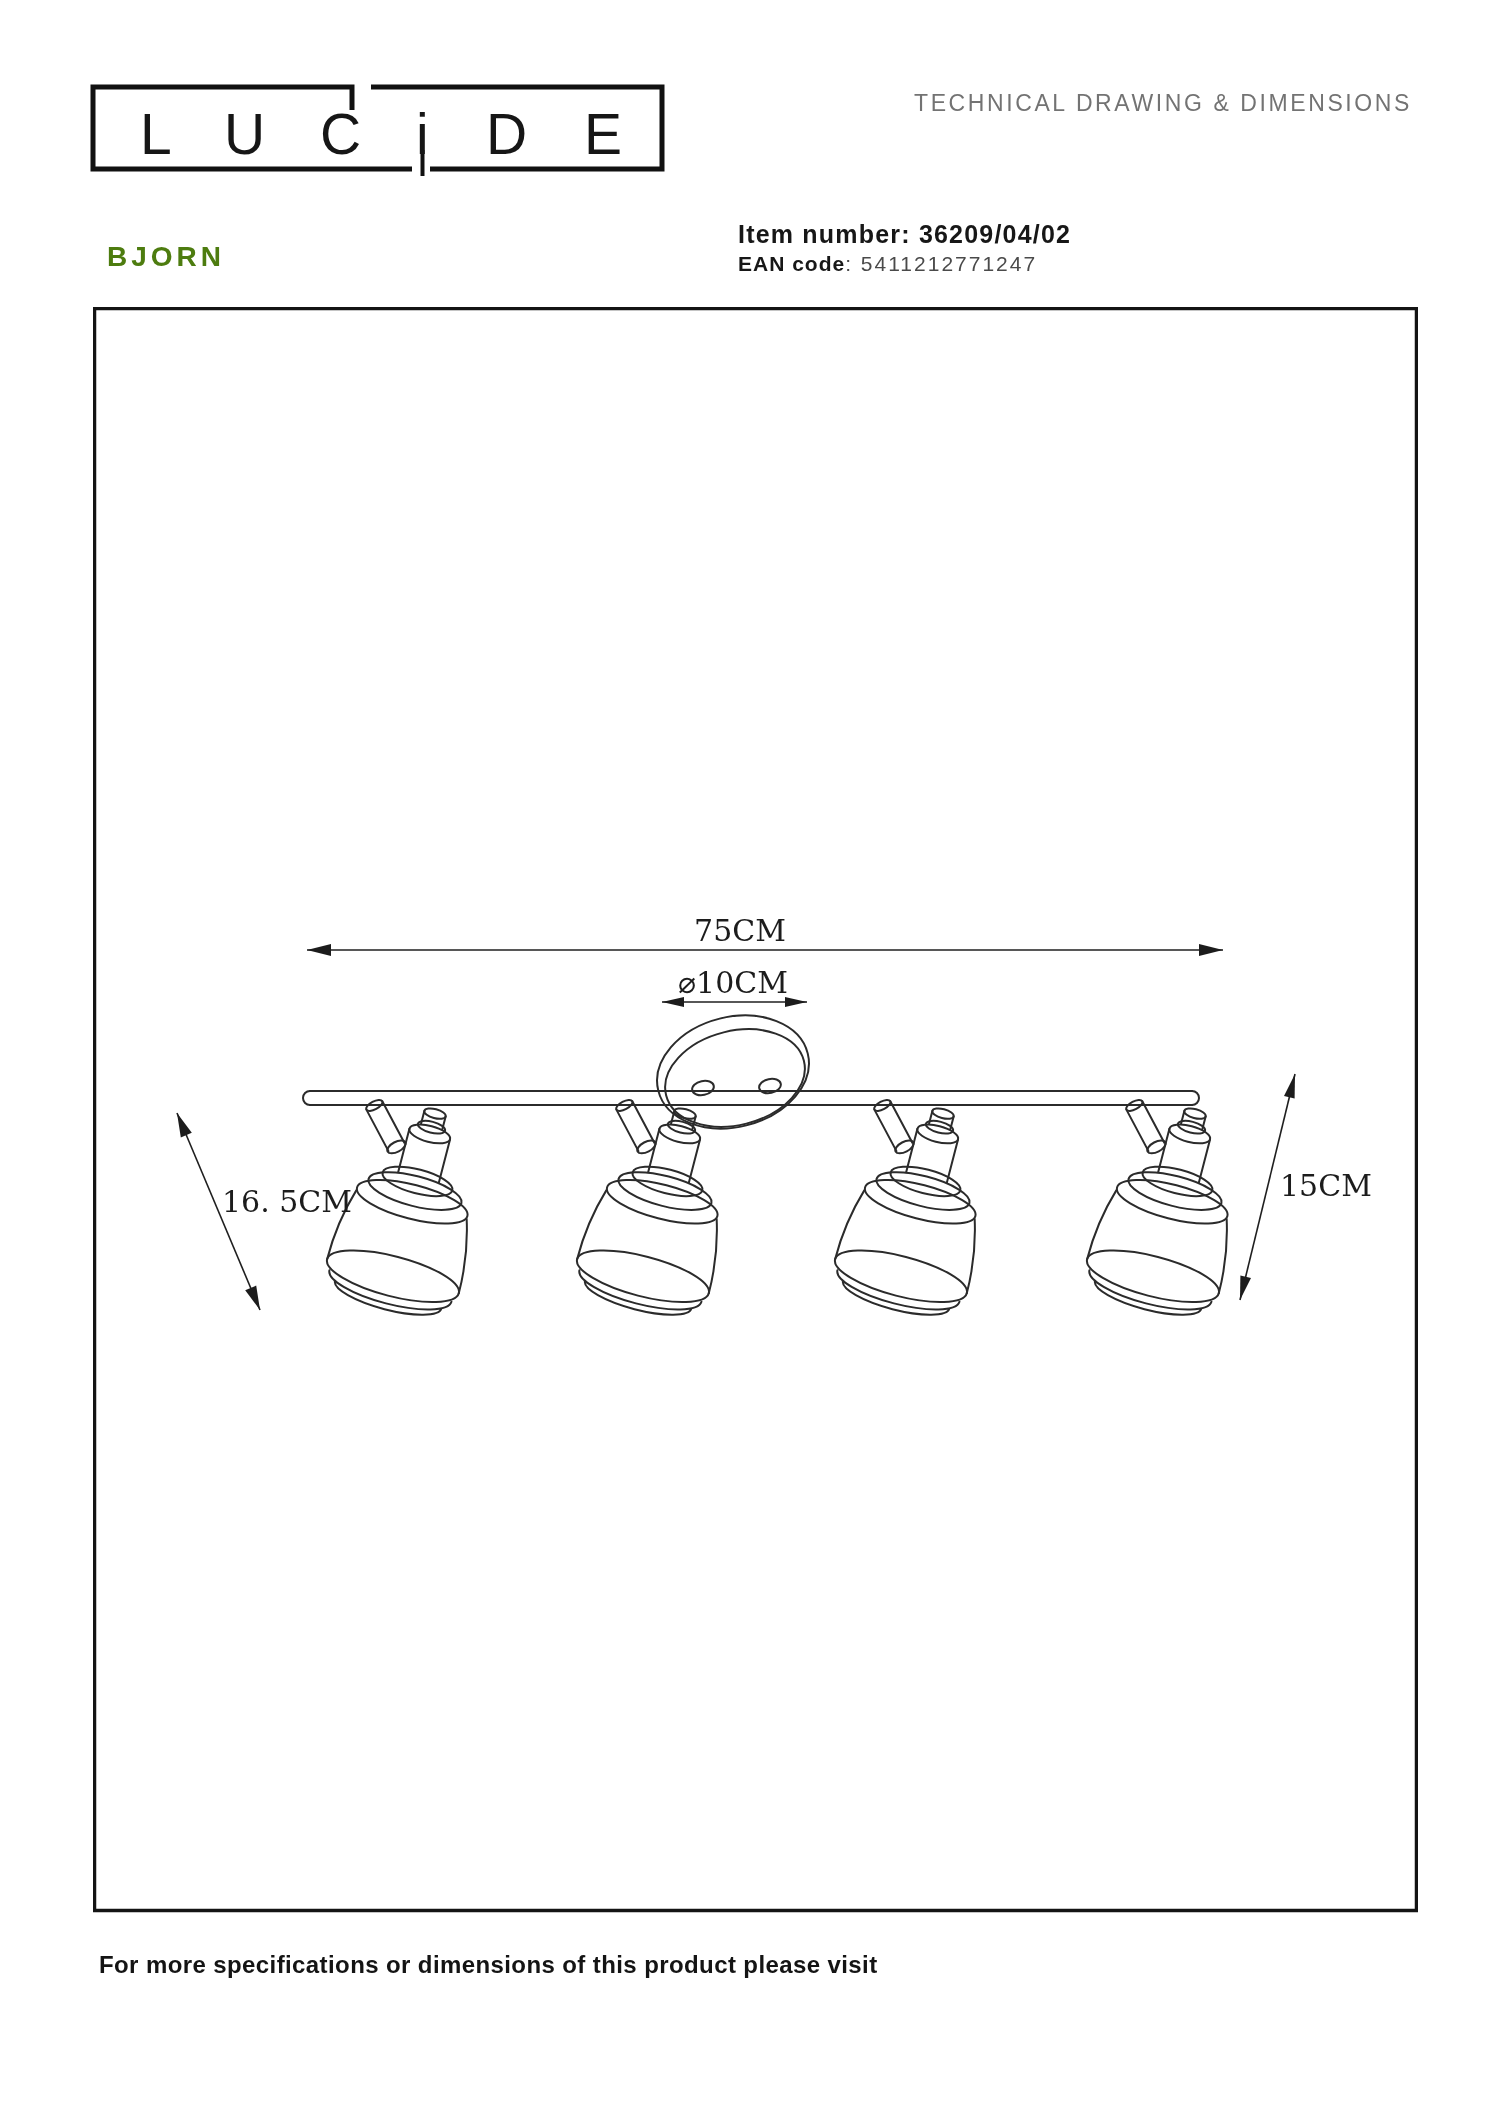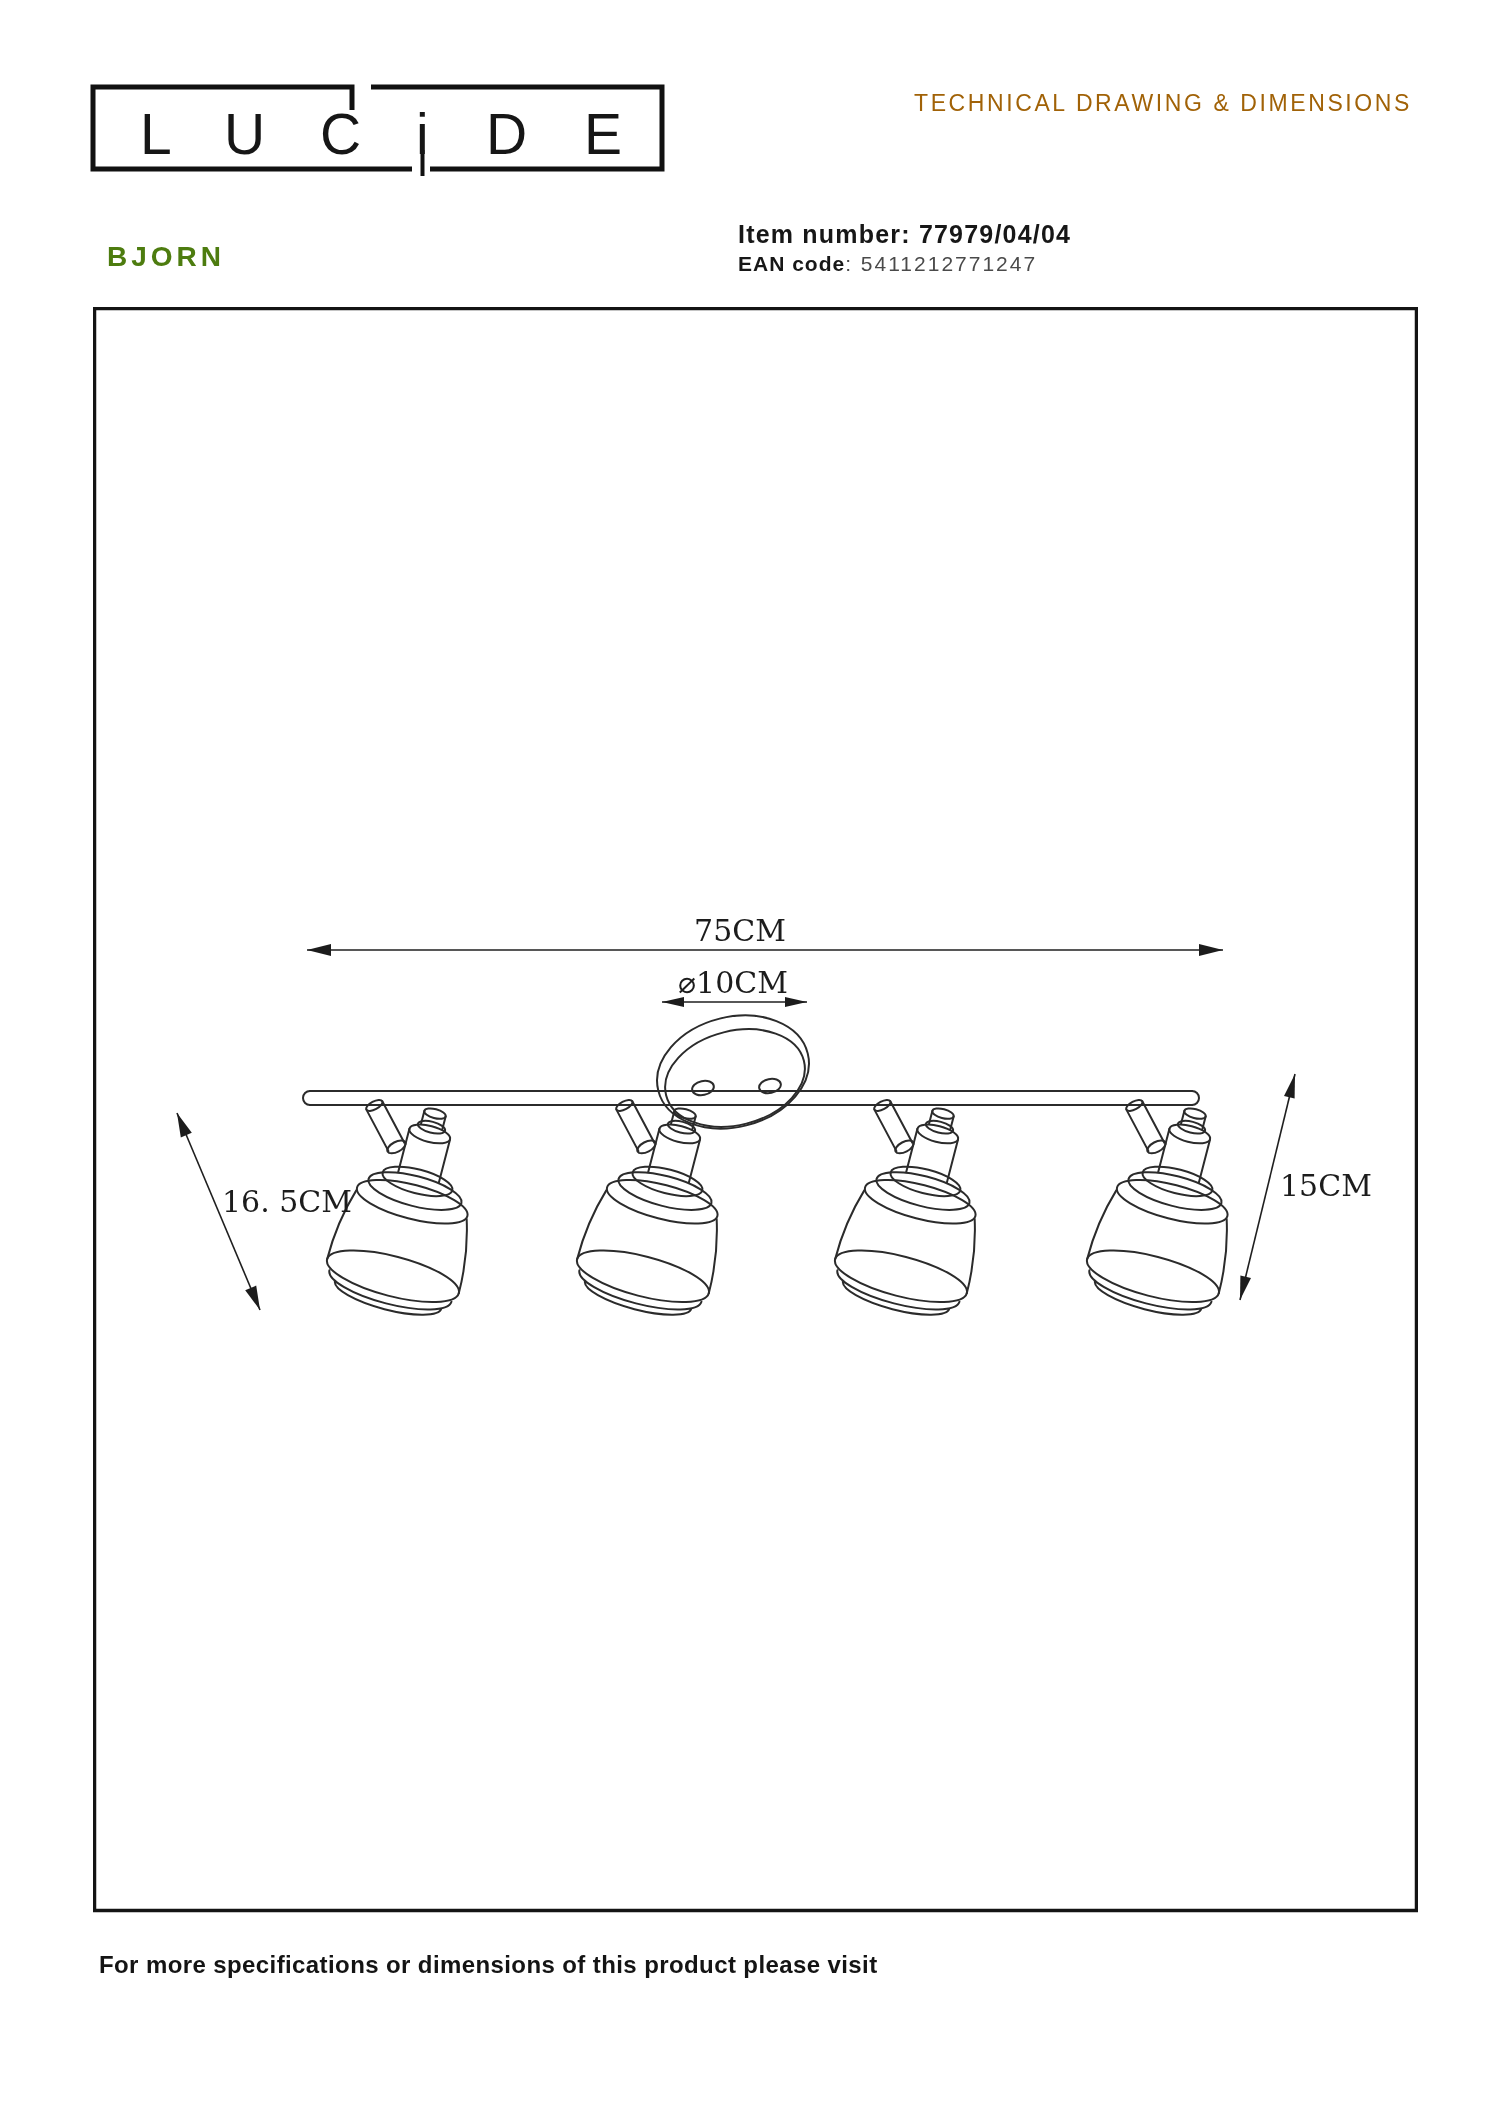--- a/index.html
+++ b/index.html
@@ -6,21 +6,21 @@
   html,body { background:#ffffff; }
   .page {
     position:relative; width:1500px; height:2122px; background:#ffffff;
     font-family:"Liberation Sans", sans-serif; color:#1a1a1a; overflow:hidden;
   }
   
   .logo-svg { position:absolute; left:55px; top:45px; width:630px; height:145px; }
   .logo-letter { font-family:"Liberation Sans", sans-serif; font-weight:300; font-size:57px; fill:#161616; }
   .doc-type {
     position:absolute; top:90px; right:88px; font-size:23px; font-weight:300;
-    letter-spacing:2.6px; color:#a16207; white-space:nowrap;
+    letter-spacing:2.6px; color:#737373; white-space:nowrap;
   }
   .product-name {
     position:absolute; left:107px; top:241px; font-size:28px; font-weight:bold;
     letter-spacing:4px; color:#4d7c0f;
   }
   .id-block { position:absolute; left:738px; top:219px; line-height:1.26; white-space:nowrap; }
   .id-line1 { font-size:25px; font-weight:bold; letter-spacing:1.2px; color:#171717; }
   .id-line2 { font-size:21px; letter-spacing:1px; }
   .id-line2 .lbl { font-weight:bold; color:#171717; }
   .id-line2 .val { font-weight:400; color:#4a4a4a; letter-spacing:2px; }
@@ -59,21 +59,21 @@
     <text class="logo-letter" x="486" y="154">D</text>
     <text class="logo-letter" x="584" y="154">E</text>
   </svg>
 
   <div class="doc-type">TECHNICAL DRAWING &amp; DIMENSIONS</div>
 
   <div class="product-name">BJORN</div>
   <div class="id-block">
     <div class="id-line1">
       <span>Item number:</span>
-      <span>77979/04/04</span>
+      <span>36209/04/02</span>
     </div>
     <div class="id-line2">
       <span class="lbl">EAN code</span><span class="val">: </span><span class="val">5411212771247</span>
     </div>
   </div>
 
   <svg class="drawing-svg" viewBox="93 307 1325 1606">
     <defs>
 
       <g id="spot-proto">

